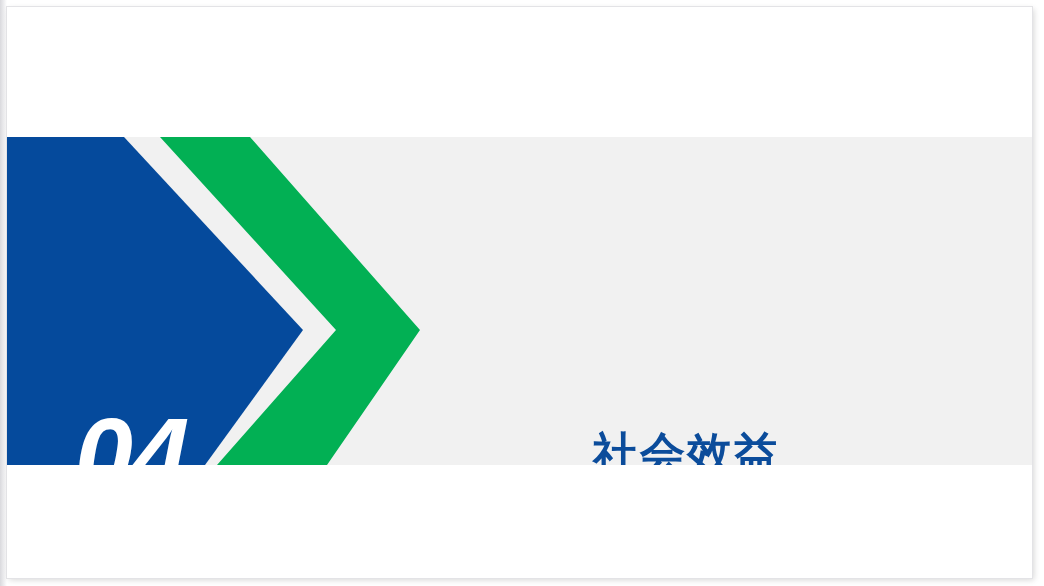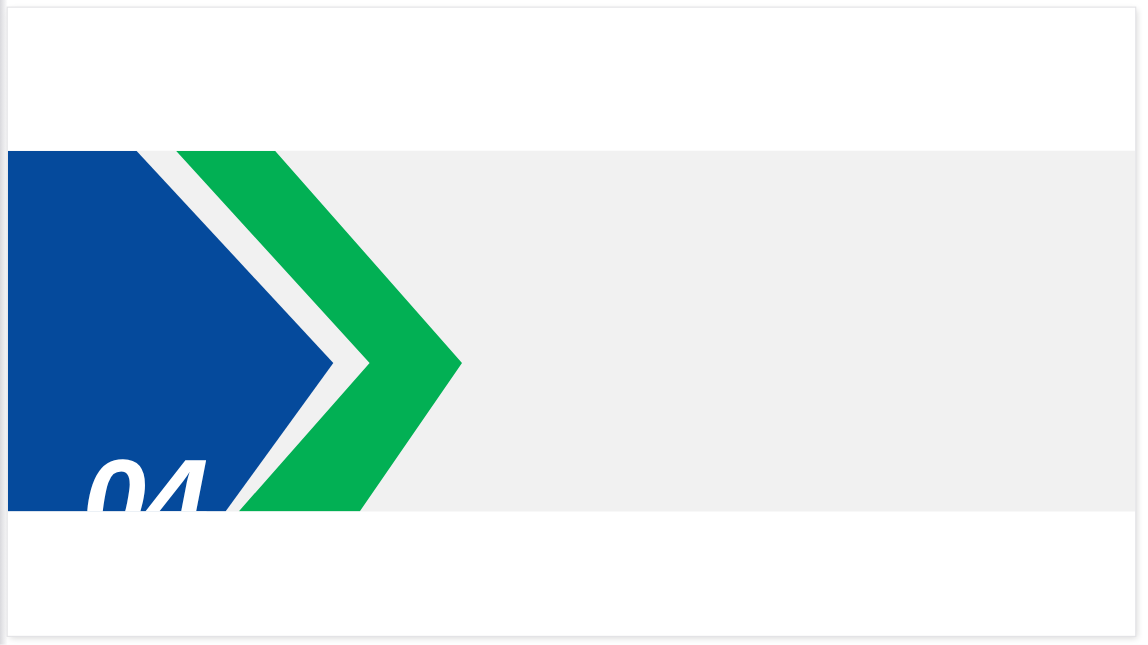--- a/index.html
+++ b/index.html
@@ -99,18 +99,19 @@
 
       <svg id="banner-shapes" viewBox="0 0 1025 328" width="1025" height="328" preserveAspectRatio="none">
 
         <polygon fill="#054A9C" points="0,0 117,0 296,193 198,328 0,328"></polygon>
 
         <polygon fill="#02B054" points="153,0 243,0 413,193 320,328 210,328 329,193"></polygon>
       </svg>
 
       <div id="section-number">04</div>
 
+      <div id="section-title">社会效益</div>
 
     </div>
 
   </div>
 
 </div>
 
 </body></html>

